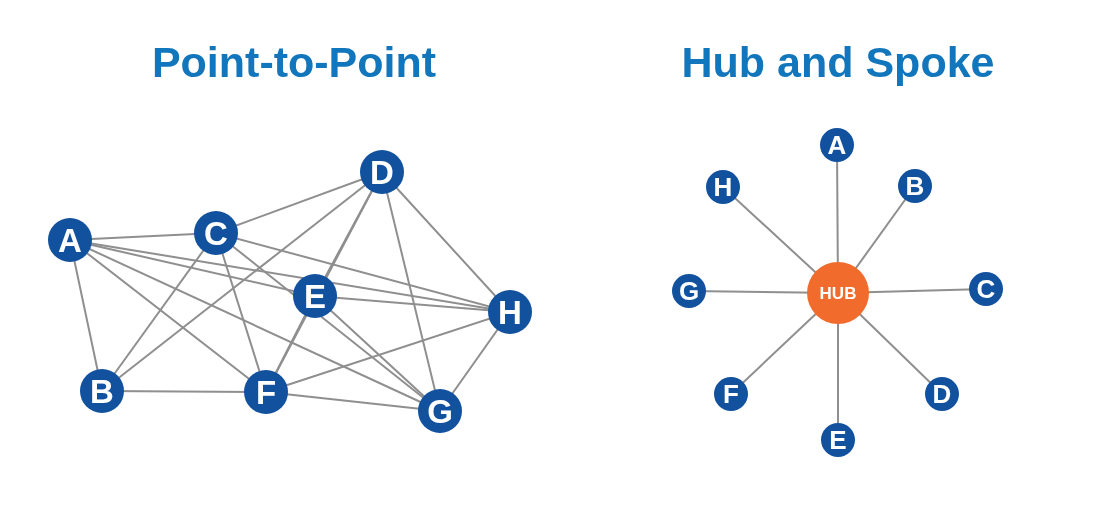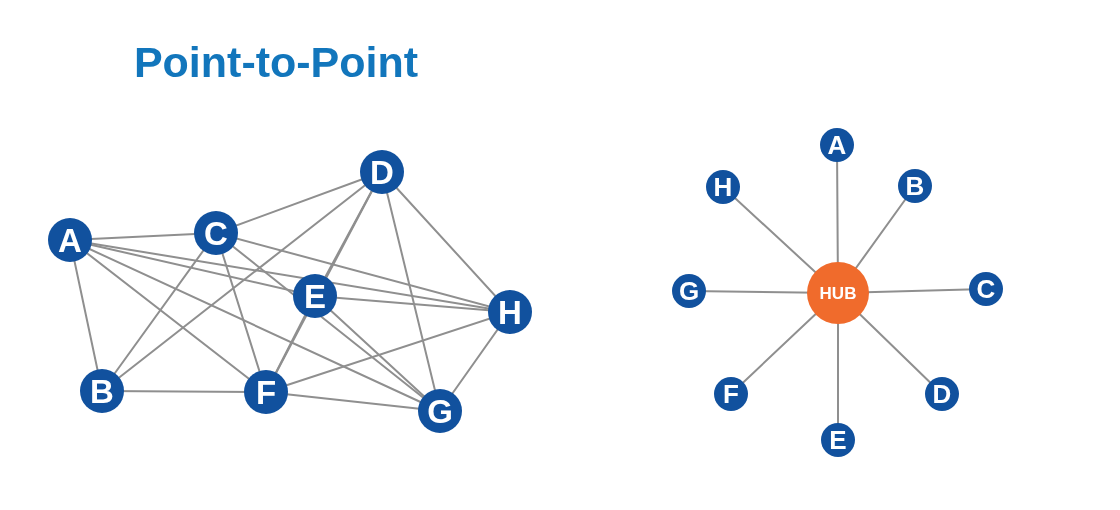--- a/index.html
+++ b/index.html
@@ -20,21 +20,21 @@
   .diagram-title {
     position: absolute;
     top: 38px;
     transform: translateX(-50%);
     font-size: 43px;
     font-weight: 700;
     letter-spacing: 0px;
     white-space: nowrap;
     color: #1276BC;
   }
-  #title-p2p { left: 276px; }
+  #title-p2p { left: 294px; }
   #title-hub { left: 838px; }
   #diagram-svg {
     position: absolute;
     left: 0;
     top: 0;
   }
   .edge-line { stroke-linecap: round; }
   .node-label {
     font-family: "Liberation Sans", sans-serif;
     font-weight: 700;
@@ -43,20 +43,21 @@
     pointer-events: none;
   }
 </style>
 </head>
 <body>
 
 <div class="stage">
 
   <div id="title-p2p" class="diagram-title" style="color: rgb(18, 118, 188);">Point-to-Point</div>
 
+  <div id="title-hub" class="diagram-title" style="color: rgb(18, 118, 188);">Hub and Spoke</div>
 
   <svg id="diagram-svg" width="1120" height="510" viewBox="0 0 1120 510">
     <g id="p2p-edges">
         <line x1="70" y1="240" x2="102" y2="391" stroke="#8F8F8F" stroke-width="2" class="edge-line"></line>
         <line x1="70" y1="240" x2="216" y2="233" stroke="#8F8F8F" stroke-width="2" class="edge-line"></line>
         <line x1="70" y1="240" x2="315" y2="296" stroke="#8F8F8F" stroke-width="2" class="edge-line"></line>
         <line x1="70" y1="240" x2="266" y2="392" stroke="#8F8F8F" stroke-width="2" class="edge-line"></line>
         <line x1="70" y1="240" x2="440" y2="411" stroke="#8F8F8F" stroke-width="2" class="edge-line"></line>
         <line x1="70" y1="240" x2="510" y2="312" stroke="#8F8F8F" stroke-width="2" class="edge-line"></line>
         <line x1="102" y1="391" x2="216" y2="233" stroke="#8F8F8F" stroke-width="2" class="edge-line"></line>

